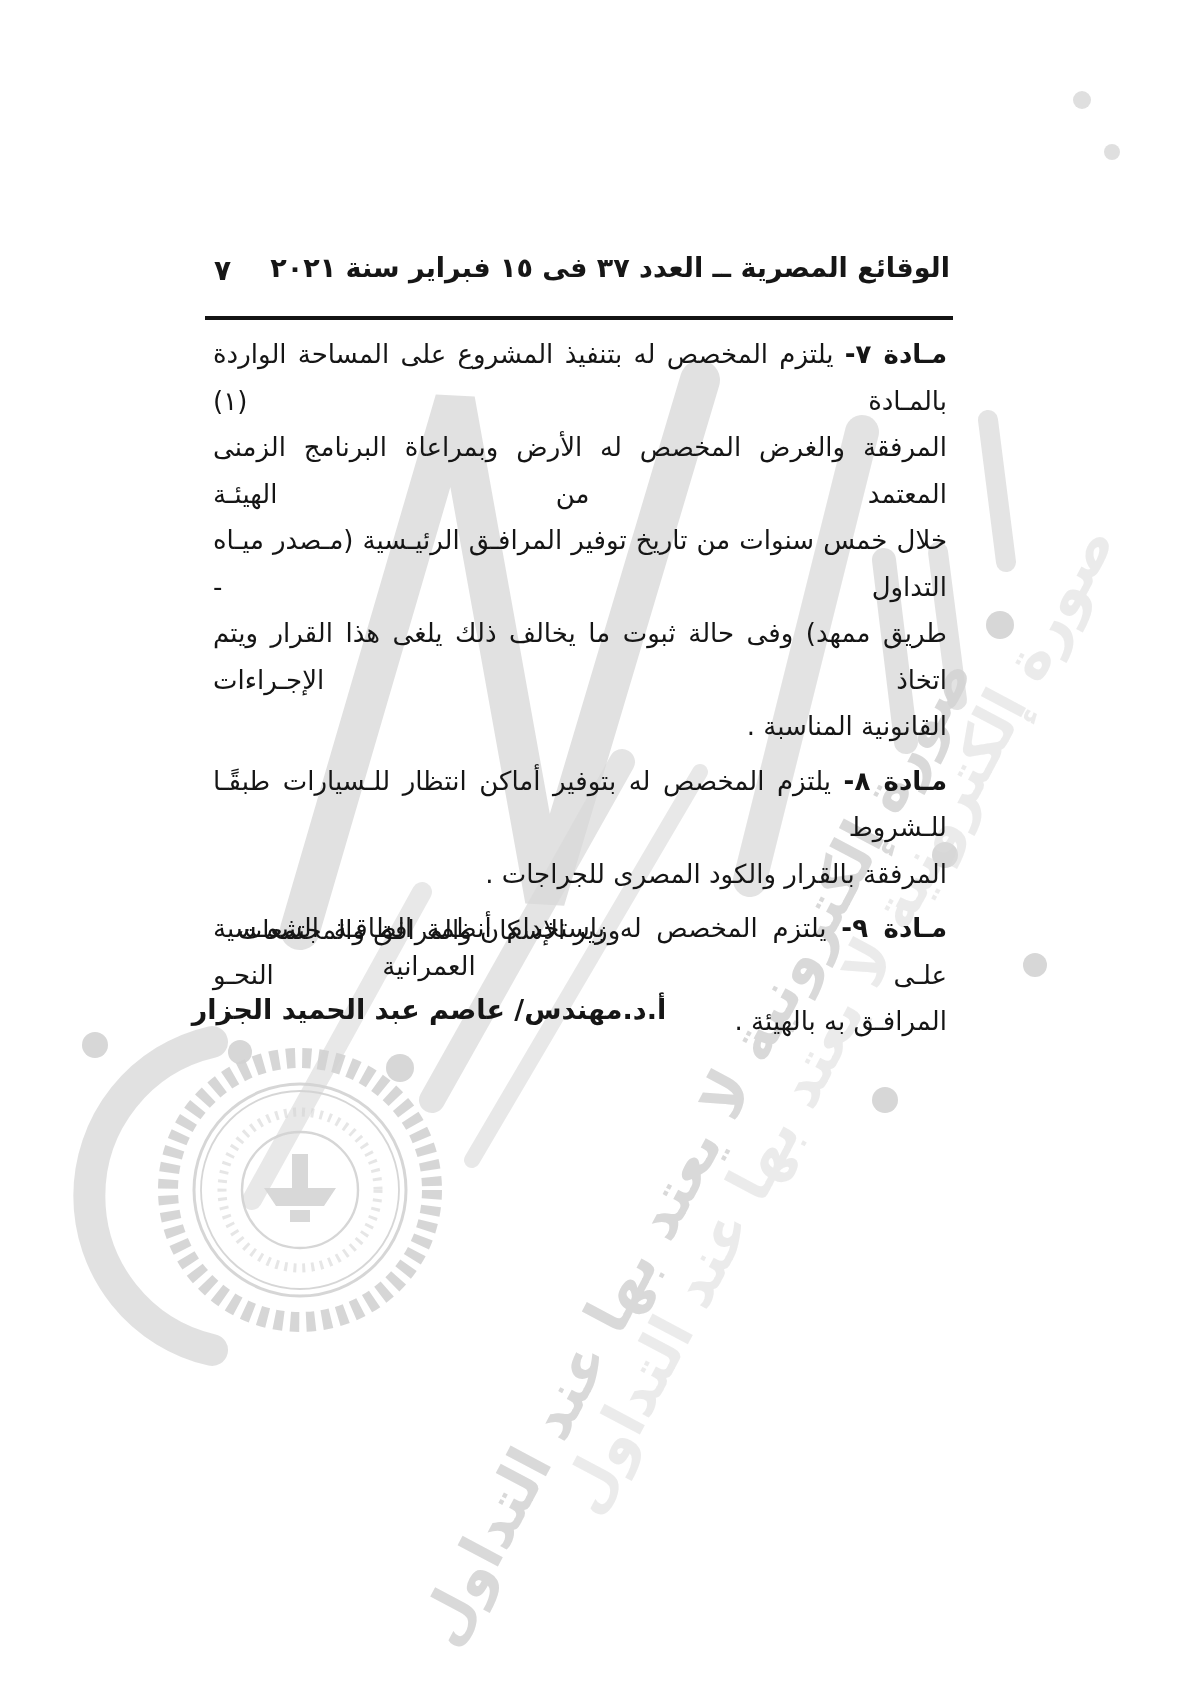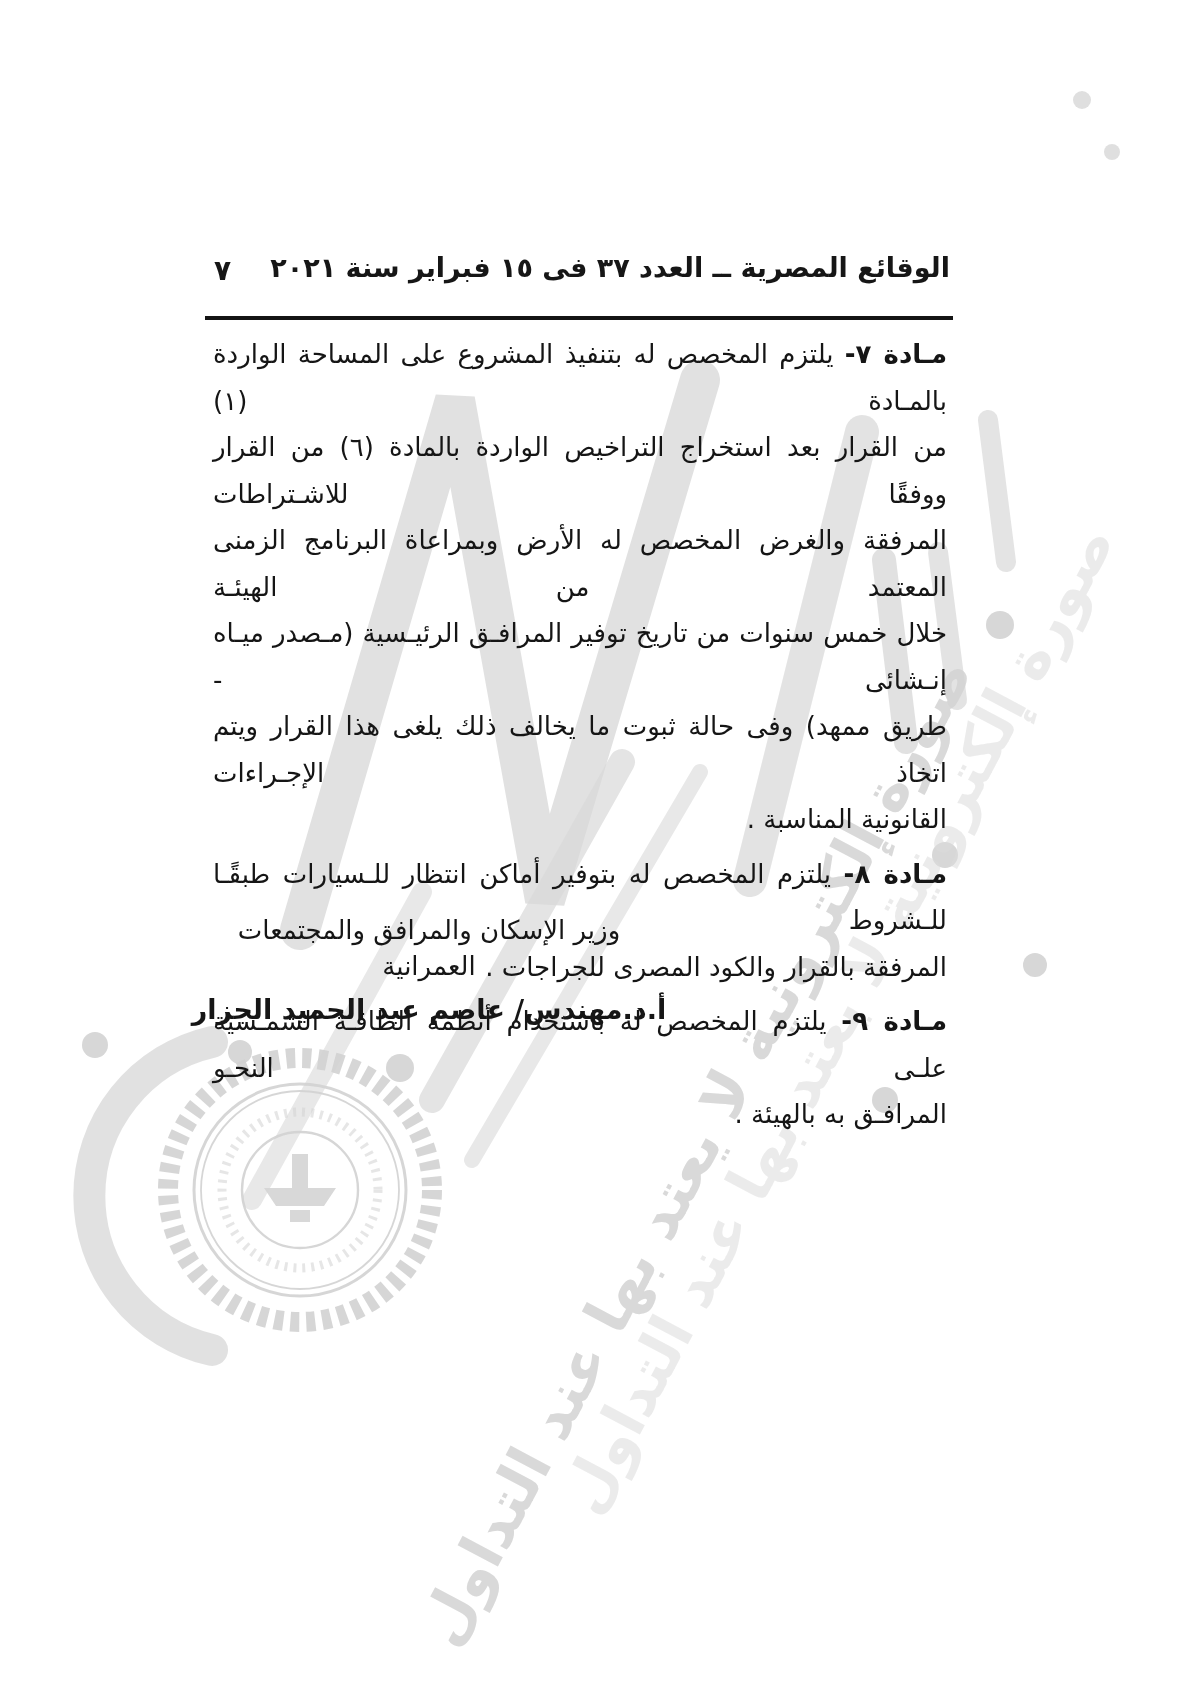--- a/index.html
+++ b/index.html
@@ -104,23 +104,22 @@
 <div class="wm wm-phrase main" style="color: rgb(211, 211, 211);">صورة إلكترونية لا يعتد بها عند التداول</div>
 <div class="wm wm-phrase echo" style="color: rgb(220, 220, 220);">صورة إلكترونية لا يعتد بها عند التداول</div>
 
 <div class="page-num-left">٧</div>
 <div class="header-title">الوقائع المصرية ــ العدد ٣٧ فى ١٥ فبراير سنة ٢٠٢١</div>
 <div class="header-rule"></div>
 
 <div class="decree-body" id="articles">
     <div class="para">
       <div class="line justify"><b>مـادة ٧-</b> يلتزم المخصص له بتنفيذ المشروع على المساحة الواردة بالمـادة (١)</div>
-      <div class="line justify">من القرار بعد استخراج التراخيص الواردة بالمادة (٦) من القرار ووفقًا للاشـتراطات</div>
       <div class="line justify">المرفقة والغرض المخصص له الأرض وبمراعاة البرنامج الزمنى المعتمد من الهيئـة</div>
-      <div class="line justify">خلال خمس سنوات من تاريخ توفير المرافـق الرئيـسية (مـصدر ميـاه إنـشائى -</div>
+      <div class="line justify">خلال خمس سنوات من تاريخ توفير المرافـق الرئيـسية (مـصدر ميـاه التداول -</div>
       <div class="line justify">طريق ممهد) وفى حالة ثبوت ما يخالف ذلك يلغى هذا القرار ويتم اتخاذ الإجـراءات</div>
       <div class="line">القانونية المناسبة .</div>
     </div>
     <div class="para">
       <div class="line justify"><b>مـادة ٨-</b> يلتزم المخصص له بتوفير أماكن انتظار للـسيارات طبقًـا للـشروط</div>
       <div class="line">المرفقة بالقرار والكود المصرى للجراجات .</div>
     </div>
     <div class="para">
       <div class="line justify"><b>مـادة ٩-</b> يلتزم المخصص له باستخدام أنظمة الطاقـة الشمـسية علـى النحـو</div>
       <div class="line">المرافـق به بالهيئة .</div>

